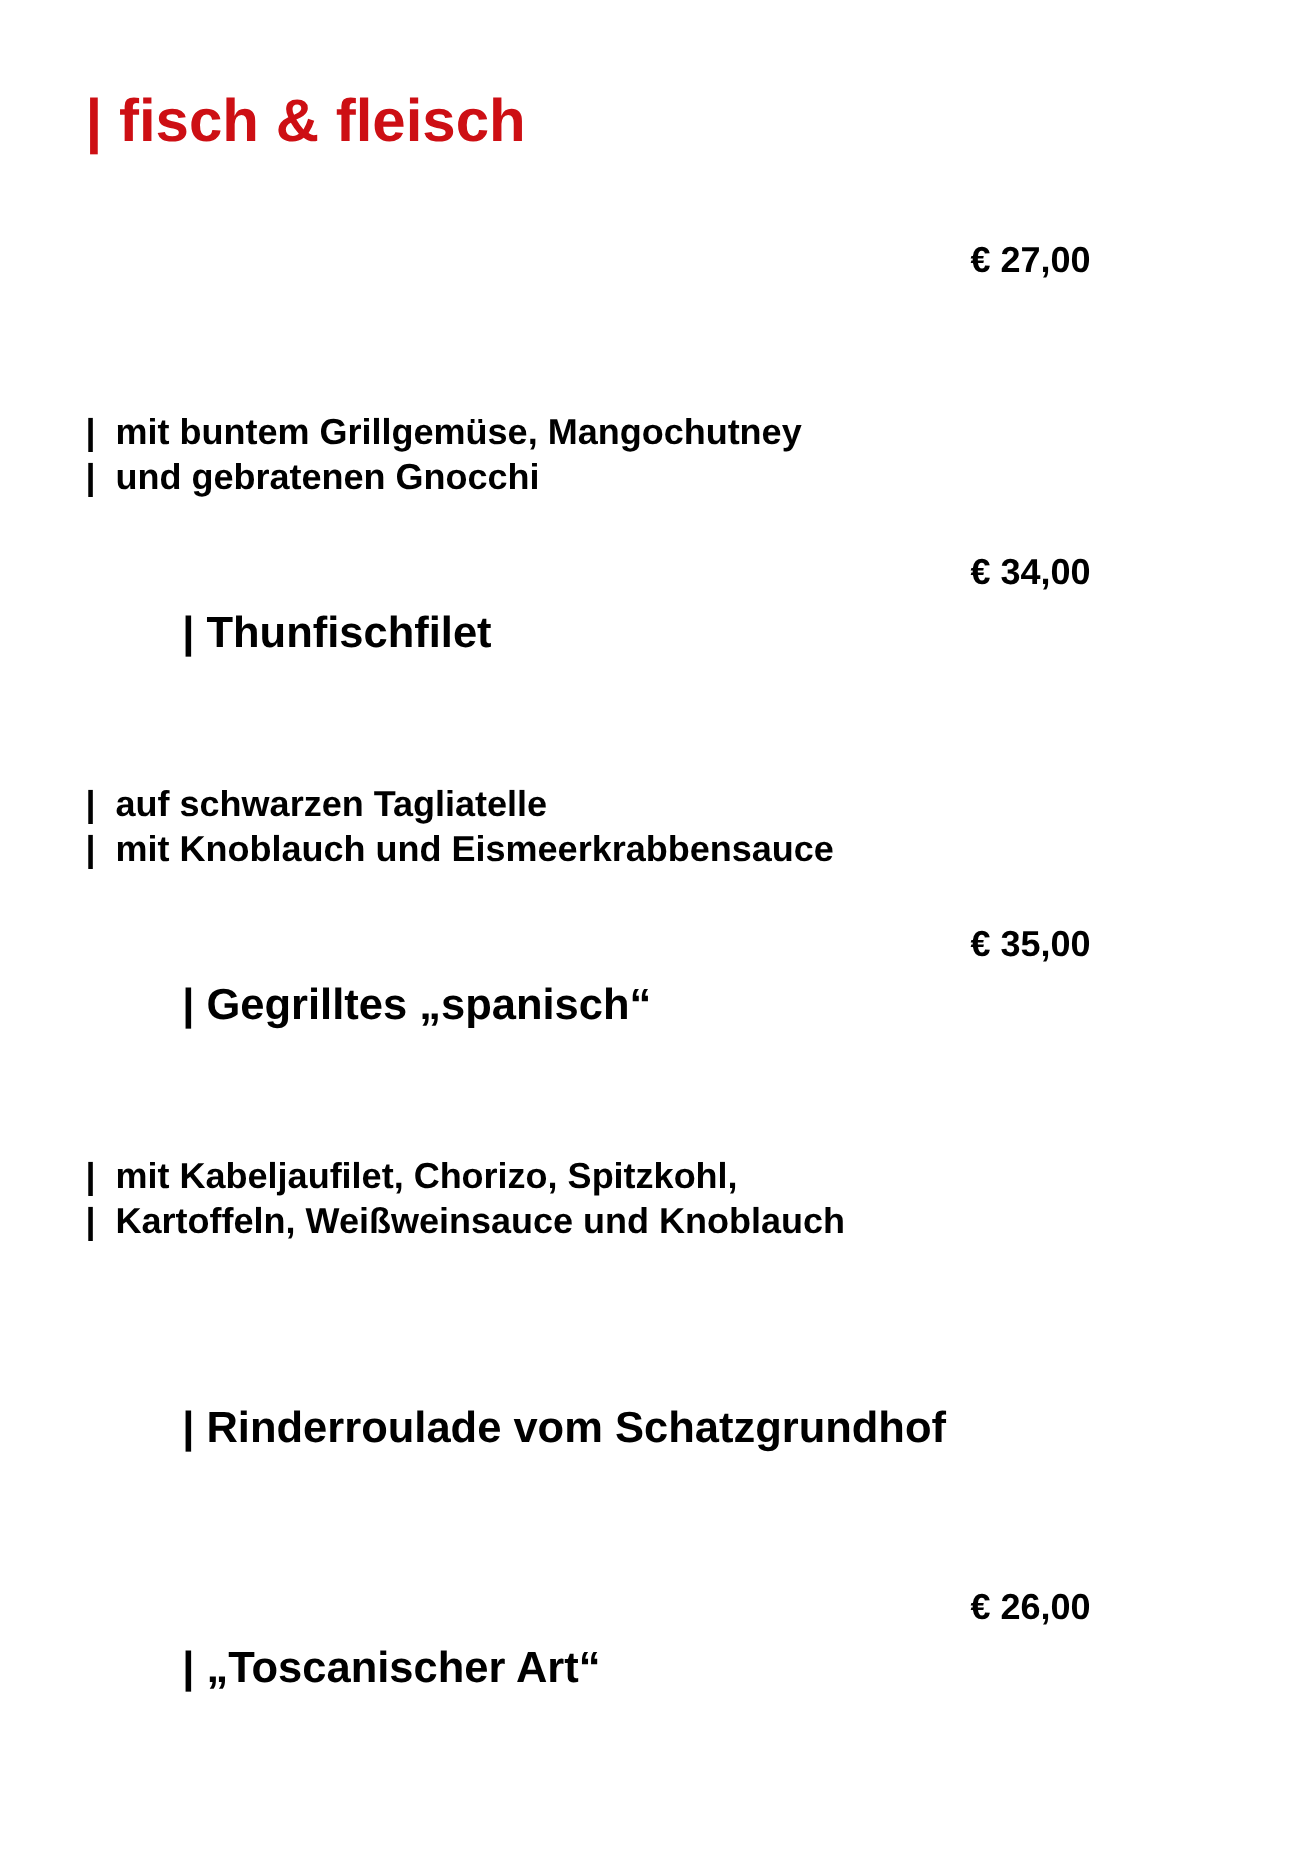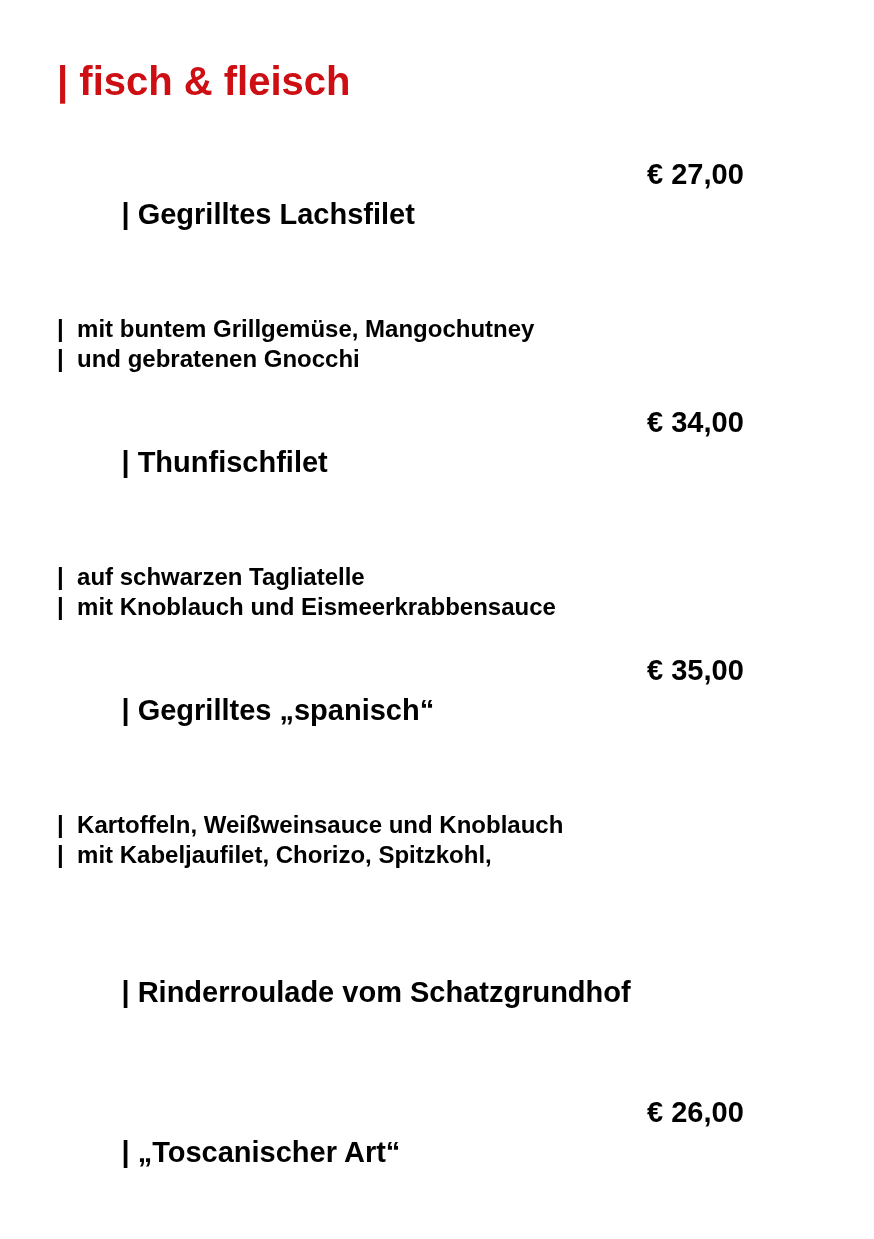--- a/index.html
+++ b/index.html
@@ -44,21 +44,21 @@
     position: relative;
     font-size: 29px;
     line-height: 40px;
     font-weight: bold;
     white-space: pre;
   }
   .price {
     position: absolute;
     left: 590px;
     top: 0;
-    font-size: 29px;
+    font-size: 24px;
     line-height: 40px;
     font-weight: bold;
     white-space: pre;
   }
   .desc-line {
     font-size: 24px;
     line-height: 30px;
     font-weight: bold;
     white-space: pre;
   }
@@ -67,43 +67,42 @@
 <body>
 
 <div class="page">
 
   <h1 class="heading">| fisch &amp; fleisch</h1>
 
   <div class="menu">
 
     <div class="menu-item">
       <div class="title-line">
-        <span>| Gegrilltes Lachsfilet</span>
         <span class="price">€ 27,00</span>
       </div>
       <div class="desc-line">|  mit buntem Grillgemüse, Mangochutney</div>
       <div class="desc-line">|  und gebratenen Gnocchi</div>
     </div>
 
     <div class="menu-item">
       <div class="title-line">
         <span>| Thunfischfilet</span>
         <span class="price">€ 34,00</span>
       </div>
       <div class="desc-line">|  auf schwarzen Tagliatelle</div>
       <div class="desc-line">|  mit Knoblauch und Eismeerkrabbensauce</div>
     </div>
 
     <div class="menu-item">
       <div class="title-line">
         <span>| Gegrilltes „spanisch“</span>
         <span class="price">€ 35,00</span>
       </div>
+      <div class="desc-line">|  mit Kabeljaufilet, Chorizo, Spitzkohl,</div>
       <div class="desc-line">|  Kartoffeln, Weißweinsauce und Knoblauch</div>
-      <div class="desc-line">|  mit Kabeljaufilet, Chorizo, Spitzkohl,</div>
     </div>
 
     <div class="menu-item group-gap">
       <div class="title-line">
         <span>| Rinderroulade vom Schatzgrundhof</span>
         <span class="price"></span>
       </div>
       <div class="title-line">
         <span>| „Toscanischer Art“</span>
         <span class="price">€ 26,00</span>

